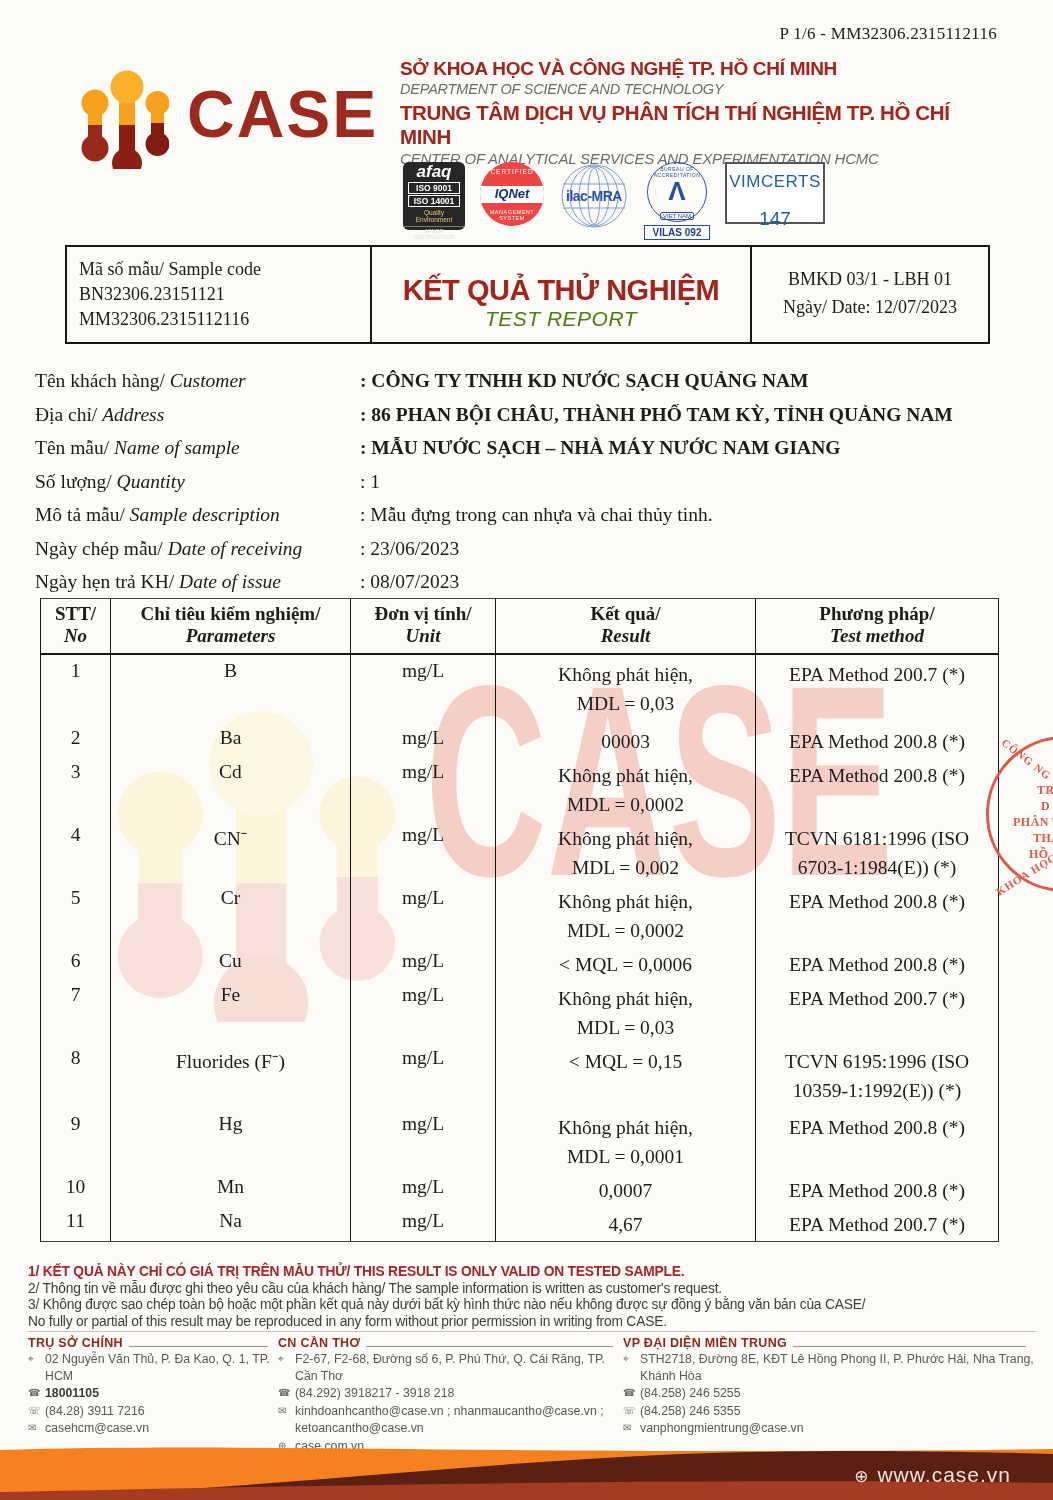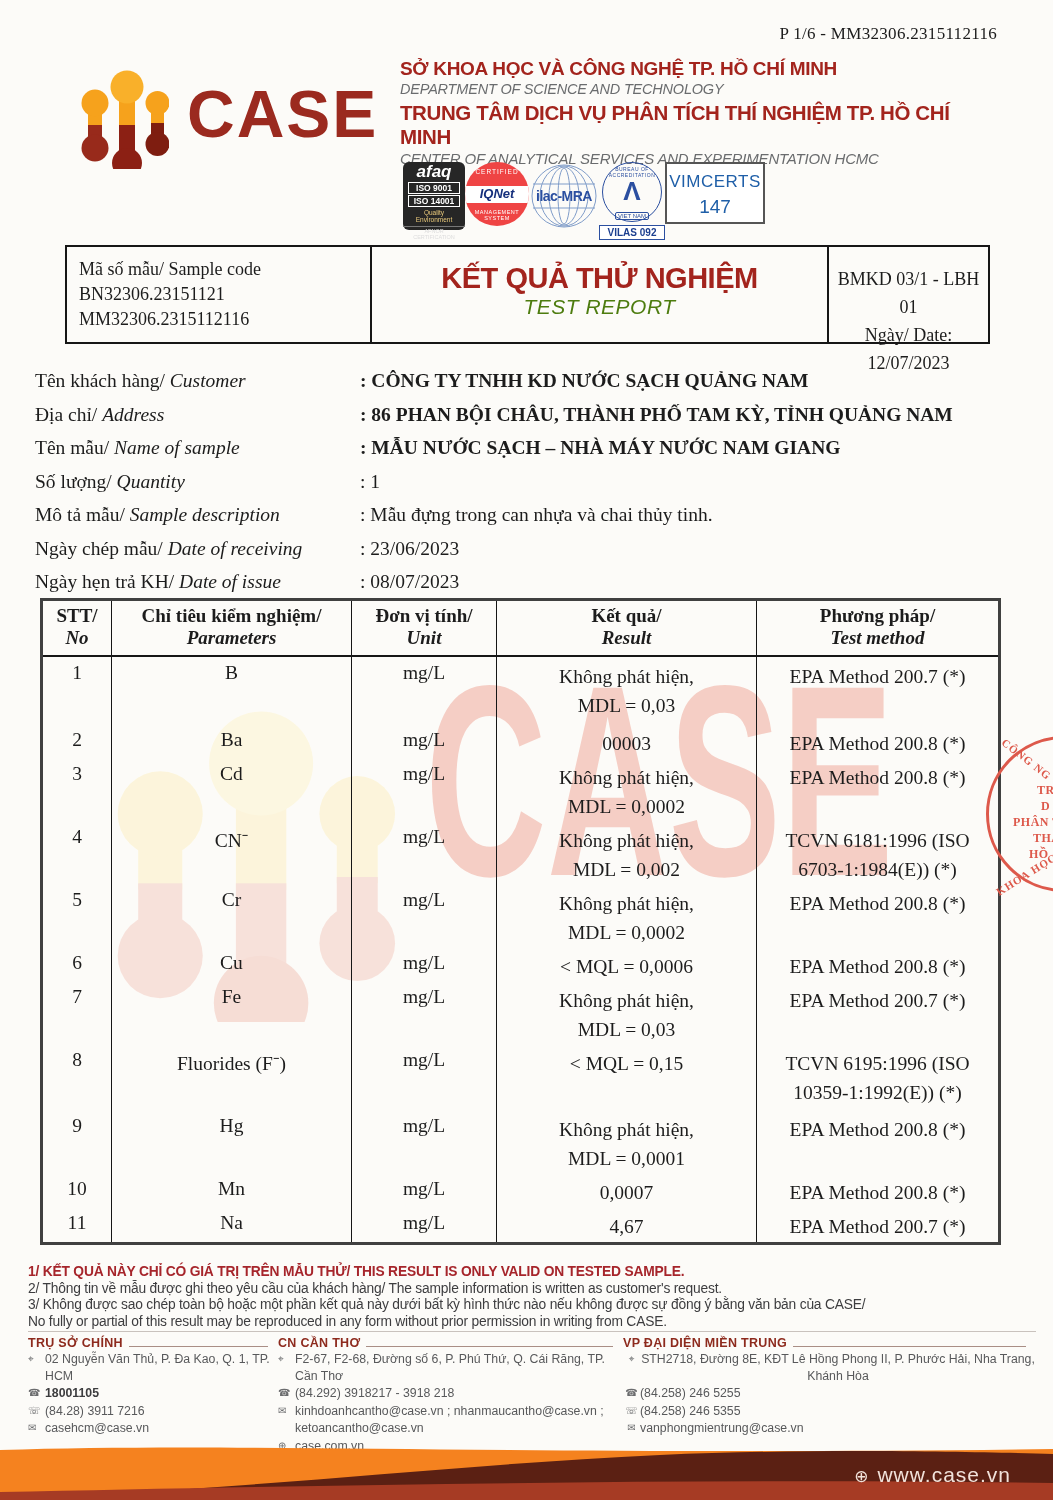--- a/index.html
+++ b/index.html
@@ -13,81 +13,81 @@
   .pageref{ position:absolute; top:24px; right:56px; font-size:17px; letter-spacing:.3px; }
   
   .logo{ position:absolute; left:64px; top:50px; width:320px; height:120px; display:flex; align-items:center; }
   .logo-text{ font-family:"Liberation Sans",sans-serif; font-weight:bold; font-size:66px; color:#9b2a1f; letter-spacing:2px; margin-left:18px; margin-top:8px;}
   .orghead{ position:absolute; left:400px; top:58px; width:600px; font-family:"Liberation Sans",sans-serif; }
   .org-vi1{ color:#a3241d; font-weight:bold; font-size:19px; letter-spacing:-.3px; }
   .org-en1{ color:#6a6c6e; font-style:italic; font-size:14.5px; letter-spacing:-.2px; margin:1px 0 4px; }
   .org-vi2{ color:#a3241d; font-weight:bold; font-size:20.5px; letter-spacing:-.4px; }
   .org-en2{ color:#6a6c6e; font-style:italic; font-size:15px; letter-spacing:-.2px; margin-top:1px; }
   
-  .certs{ position:absolute; left:403px; top:162px; display:flex; align-items:flex-start; font-family:"Liberation Sans",sans-serif; }
+  .certs{ position:absolute; left:403px; top:162px; display:flex; align-items:flex-start; gap:15px; font-family:"Liberation Sans",sans-serif; }
   .afaq{ width:62px; height:68px; background:#262626; border-radius:6px; color:#fff; text-align:center; padding-top:1px; }
   .afaq .a1{ font-size:17px; font-weight:bold; font-style:italic; line-height:18px;}
   .afaq .iso{ border:1px solid #fff; font-size:8.5px; font-weight:bold; margin:1px 5px 0; line-height:10px;}
   .afaq .q{ font-size:6.5px; color:#e8c87a; line-height:7px; margin-top:2px;}
   .afaq .b{ font-size:5.5px; color:#ddd; border-top:1px solid #777; margin-top:3px; padding-top:1px;}
   .iqnet{ position:relative; width:64px; height:64px; border-radius:50%; background:#ef4444; color:#fff; overflow:hidden; }
   .iqnet .ring{ font-size:6.5px; text-align:center; letter-spacing:1px; margin-top:6px;}
   .iqnet .band{ position:absolute; left:0; right:0; top:24px; height:17px; background:#fff; color:#16307c; font-weight:bold; font-style:italic; font-size:13px; text-align:center; line-height:16px;}
   .iqnet .ring2{ position:absolute; bottom:5px; left:0; right:0; font-size:5.5px; text-align:center; letter-spacing:.5px;}
   .ilac{ position:relative; width:70px; height:68px; }
   .ilac svg{ position:absolute; inset:0; }
   .ilac .t{ position:absolute; top:26px; left:0; right:0; text-align:center; font-weight:bold; font-size:14px; color:#2b4fa0; letter-spacing:-.5px; }
   .vilas{ width:66px; text-align:center; }
   .vilas .circ{ position:relative; width:60px; height:60px; margin:0 auto; border:1.5px solid #2b4fa0; border-radius:50%; color:#2b4fa0;}
   .vilas .ring{ font-size:5px; margin-top:3px; letter-spacing:.5px;}
   .vilas .tri{ font-size:26px; line-height:26px; font-weight:bold; }
   .vilas .vn{ font-size:6px; border:1px solid #2b4fa0; display:inline-block; padding:0 2px; border-radius:2px; }
   .vilas .box{ border:1.5px solid #2b4fa0; color:#1c3f8f; font-weight:bold; font-size:10px; margin-top:3px; padding:1px 6px; background:#fff;}
   .vimcerts{ width:100px; height:62px; border:2px solid #555; background:#fff; text-align:center; color:#1f5fa8; padding-top:8px;}
   .vimcerts .v1{ font-size:17px; letter-spacing:.5px;}
-  .vimcerts .v2{ font-size:19px; margin-top:4px;}
+  .vimcerts .v2{ font-size:19px; margin-top:16px;}
   
   .samplebox{ position:absolute; left:65px; top:245px; width:925px; height:99px; border:2.5px solid #161616; display:flex; }
   .sb-left{ width:305px; border-right:2px solid #161616; padding:10px 12px; font-size:18px; line-height:25px; }
-  .sb-mid{ width:457px; border-right:2px solid #161616; text-align:center; padding-top:15px;}
+  .sb-mid{ width:380px; border-right:2px solid #161616; text-align:center; padding-top:27px;}
   .sb-title{ color:#a3241d; font-family:"Liberation Sans",sans-serif; font-weight:bold; font-size:29px; letter-spacing:-.5px;}
   .sb-sub{ color:#4d7c0f; font-family:Liberation Sans, sans-serif; font-style:italic; font-size:21px; letter-spacing:.5px; margin-top:0;}
   .sb-right{ flex:1; text-align:center; padding-top:18px; font-size:18px; line-height:28px;}
   
   .info{ position:absolute; left:35px; top:364px; width:1000px; }
   .irow{ display:flex; font-size:19.5px; line-height:33.5px; }
   .ilabel{ width:325px; }
   .ilabel i{ font-style:italic; }
   .ivalue{ flex:1; }
   .ivalue.bold{ font-weight:bold; }
   
   .tablewrap{ position:absolute; left:40px; top:598px; width:958px; z-index:2; }
   table{ border-collapse:collapse; width:958px; table-layout:fixed; background:transparent; }
   th,td{ border-left:1.5px solid #161616; border-right:1.5px solid #161616; }
-  table{ border:3px solid #404040; }
+  table{ border:1px solid #404040; }
   thead th{ border-bottom:2.5px solid #161616; font-size:19px; padding:4px 2px 6px; }
   th .hv{ display:block; font-weight:bold; }
   th .he{ display:block; font-weight:bold; font-style:italic; }
   td{ vertical-align:top; text-align:center; font-size:19.5px; padding-top:5px; }
   .cl{ display:block; line-height:29px; }
   .col-no{ width:70px; } .col-par{ width:240px; } .col-unit{ width:145px; } .col-res{ width:260px; } .col-met{ width:243px; }
   
   .watermark{ position:absolute; left:0; top:640px; width:1053px; height:400px; z-index:1; pointer-events:none; }
   .wm-case{ position:absolute; left:425px; top:36px; font-family:"Liberation Sans",sans-serif; font-weight:bold; font-size:272px; line-height:210px; color:#f3c0b5; letter-spacing:0px; transform:scaleX(.62); transform-origin:left top; opacity:.75;}
   .wm-logo{ position:absolute; left:58px; top:10px; opacity:.55; }
   
   .stamp{ position:absolute; top:736px; left:986px; width:156px; height:156px; border:3px solid #dd594b; border-radius:50%; z-index:3; color:#dd594b; font-family:"Liberation Serif",serif; }
   .stamp .ln{ position:absolute; left:34px; font-size:12px; font-weight:bold; letter-spacing:.5px; white-space:nowrap;}
   .stamp .arc{ position:absolute; font-size:11px; font-weight:bold; letter-spacing:1px; white-space:nowrap;}
   
   .notes{ position:absolute; left:28px; top:1264px; width:1010px; font-family:"Liberation Sans",sans-serif; font-size:13.8px; line-height:16.5px; color:#3d3d3f; letter-spacing:-.2px;}
   .notes .n1{ color:#a6252b; font-weight:bold; }
   
   .contacts{ position:absolute; left:28px; top:1331px; width:1008px; border-top:1px solid #c9c2bd; padding-top:4px; display:flex; font-family:"Liberation Sans",sans-serif; color:#58595b; }
-  .cofficel{ width:250px; } .cofficem{ width:345px; } .cofficer{ flex:1;text-align:center; }
+  .cofficel{ width:250px; } .cofficem{ width:345px; } .cofficer{ flex:1; }
   .ctitle{ display:flex; align-items:center; color:#8d2a1d; font-size:12.5px; font-weight:bold; letter-spacing:.3px; }
   .ctitle .tline{ flex:1; border-bottom:1px solid #a98e85; height:8px; margin:0 10px 0 6px; }
   .cline{ display:flex; font-size:12.3px; line-height:16.5px; margin-top:1px; }
   .cicon{ width:17px; flex:none; font-size:10px; color:#6b6c6e; }
   .cline .strong{ font-weight:bold; color:#3c3c3e; }
   .cline.indent{ margin-left:17px; }
   
   .waves{ position:absolute; left:0; bottom:0; width:1053px; height:60px; z-index:4; }
   .website{ position:absolute; right:42px; bottom:13px; z-index:5; color:#f2e2da; font-family:"Liberation Sans",sans-serif; font-size:21px; letter-spacing:1px; }
   .website .gl{ font-size:17px; margin-right:8px; }

